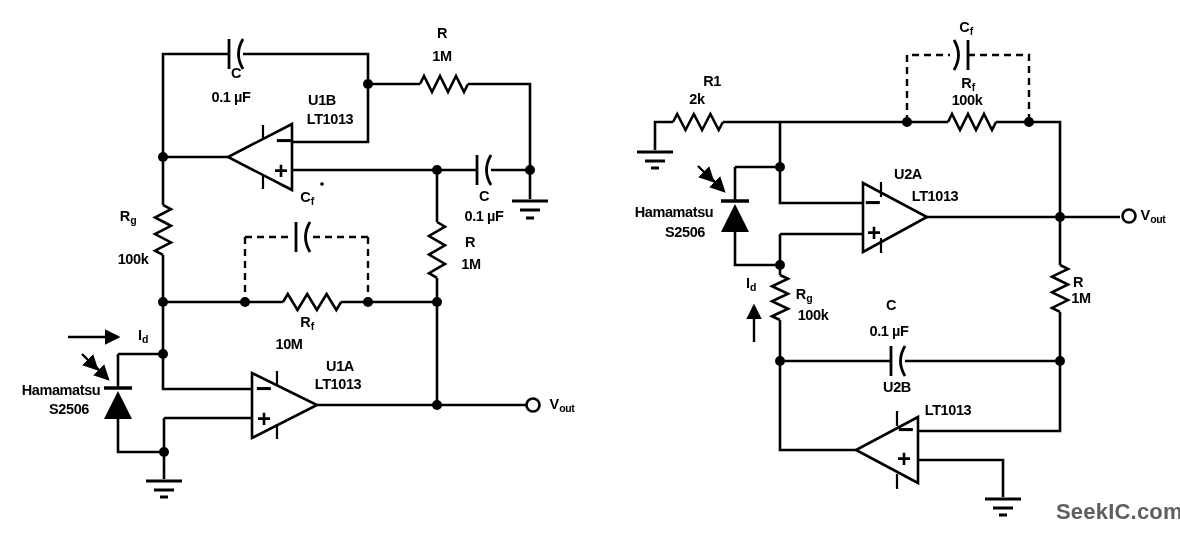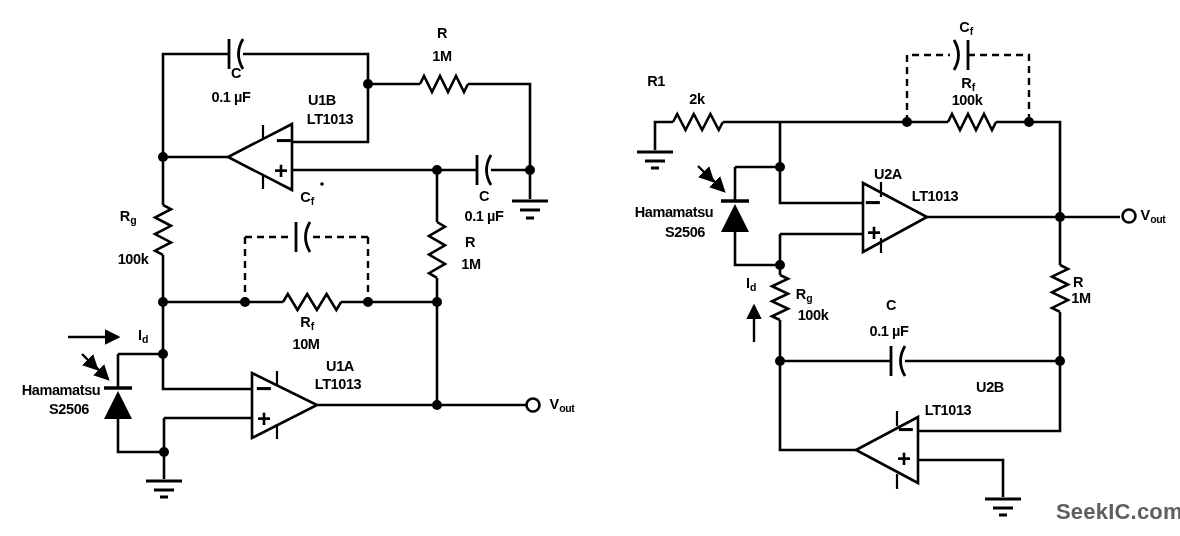--- a/index.html
+++ b/index.html
@@ -195,54 +195,54 @@
   <div class="lbl" style="left:236px;top:73px"><span class="m">C</span></div>
   <div class="lbl" style="left:231px;top:97px"><span class="m">0.1 µF</span></div>
   <div class="lbl" style="left:322px;top:100px"><span class="m">U1B</span></div>
   <div class="lbl" style="left:330px;top:119px"><span class="m">LT1013</span></div>
   <div class="lbl" style="left:442px;top:33px"><span class="m">R</span></div>
   <div class="lbl" style="left:442px;top:56px"><span class="m">1M</span></div>
   <div class="lbl" style="left:128px;top:216px"><span class="m">R</span><span class="s">g</span></div>
   <div class="lbl" style="left:133px;top:259px"><span class="m">100k</span></div>
   <div class="lbl" style="left:307px;top:197px"><span class="m">C</span><span class="s">f</span></div>
   <div class="lbl" style="left:307px;top:322px"><span class="m">R</span><span class="s">f</span></div>
-  <div class="lbl" style="left:306px;top:344px"><span class="m">10M</span></div>
+  <div class="lbl" style="left:289px;top:344px"><span class="m">10M</span></div>
   <div class="lbl" style="left:470px;top:242px"><span class="m">R</span></div>
   <div class="lbl" style="left:471px;top:264px"><span class="m">1M</span></div>
   <div class="lbl" style="left:484px;top:196px"><span class="m">C</span></div>
   <div class="lbl" style="left:484px;top:216px"><span class="m">0.1 µF</span></div>
   <div class="lbl" style="left:143px;top:335px"><span class="m">I</span><span class="s">d</span></div>
   <div class="lbl" style="left:61px;top:390px"><span class="m">Hamamatsu</span></div>
   <div class="lbl" style="left:69px;top:409px"><span class="m">S2506</span></div>
   <div class="lbl" style="left:340px;top:366px"><span class="m">U1A</span></div>
   <div class="lbl" style="left:338px;top:384px"><span class="m">LT1013</span></div>
   <div class="lbl" style="left:562px;top:404px"><span class="m">V</span><span class="s">out</span></div>
 
   <div class="sign minus" style="left:284px;top:141px">−</div>
   <div class="sign plus" style="left:281px;top:171px">+</div>
   <div class="sign minus" style="left:264px;top:389px">−</div>
   <div class="sign plus" style="left:264px;top:419px">+</div>
 
-  <div class="lbl" style="left:656px;top:81px"><span class="m">R1</span></div>
+  <div class="lbl" style="left:712px;top:81px"><span class="m">R1</span></div>
   <div class="lbl" style="left:697px;top:99px"><span class="m">2k</span></div>
   <div class="lbl" style="left:966px;top:27px"><span class="m">C</span><span class="s">f</span></div>
   <div class="lbl" style="left:968px;top:83px"><span class="m">R</span><span class="s">f</span></div>
   <div class="lbl" style="left:967px;top:100px"><span class="m">100k</span></div>
-  <div class="lbl" style="left:888px;top:174px"><span class="m">U2A</span></div>
+  <div class="lbl" style="left:908px;top:174px"><span class="m">U2A</span></div>
   <div class="lbl" style="left:935px;top:196px"><span class="m">LT1013</span></div>
   <div class="lbl" style="left:674px;top:212px"><span class="m">Hamamatsu</span></div>
   <div class="lbl" style="left:685px;top:232px"><span class="m">S2506</span></div>
   <div class="lbl" style="left:751px;top:283px"><span class="m">I</span><span class="s">d</span></div>
   <div class="lbl" style="left:804px;top:294px"><span class="m">R</span><span class="s">g</span></div>
   <div class="lbl" style="left:813px;top:315px"><span class="m">100k</span></div>
   <div class="lbl" style="left:891px;top:305px"><span class="m">C</span></div>
   <div class="lbl" style="left:889px;top:331px"><span class="m">0.1 µF</span></div>
   <div class="lbl" style="left:1078px;top:282px"><span class="m">R</span></div>
   <div class="lbl" style="left:1081px;top:298px"><span class="m">1M</span></div>
-  <div class="lbl" style="left:990px;top:387px"><span class="m">U2B</span></div>
+  <div class="lbl" style="left:897px;top:387px"><span class="m">U2B</span></div>
   <div class="lbl" style="left:948px;top:410px"><span class="m">LT1013</span></div>
   <div class="lbl" style="left:1153px;top:215px"><span class="m">V</span><span class="s">out</span></div>
 
   <div class="sign minus" style="left:873px;top:203px">−</div>
   <div class="sign plus" style="left:874px;top:233px">+</div>
   <div class="sign minus" style="left:906px;top:430px">−</div>
   <div class="sign plus" style="left:904px;top:459px">+</div>
 
   <div class="watermark">SeekIC.com</div>
 </div>

